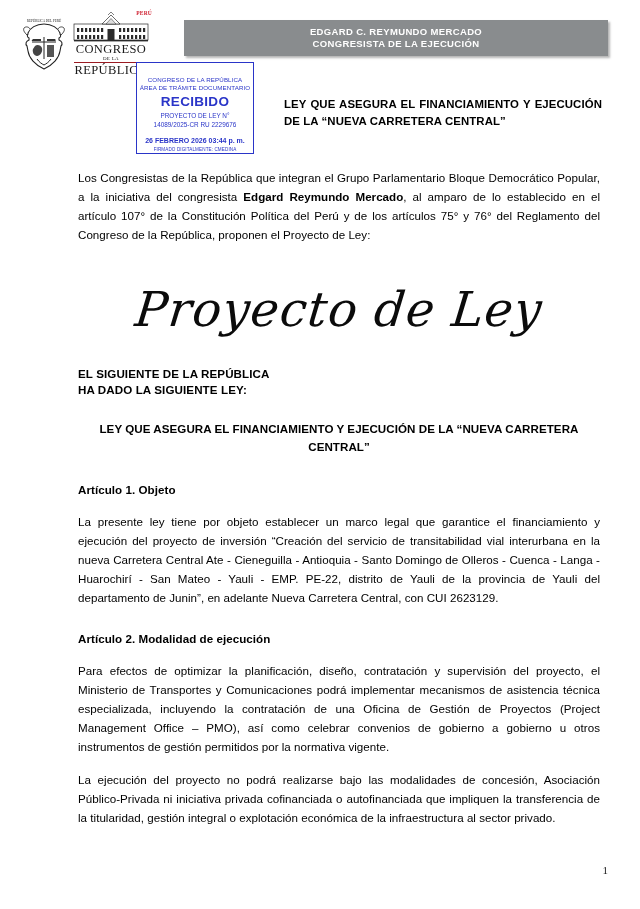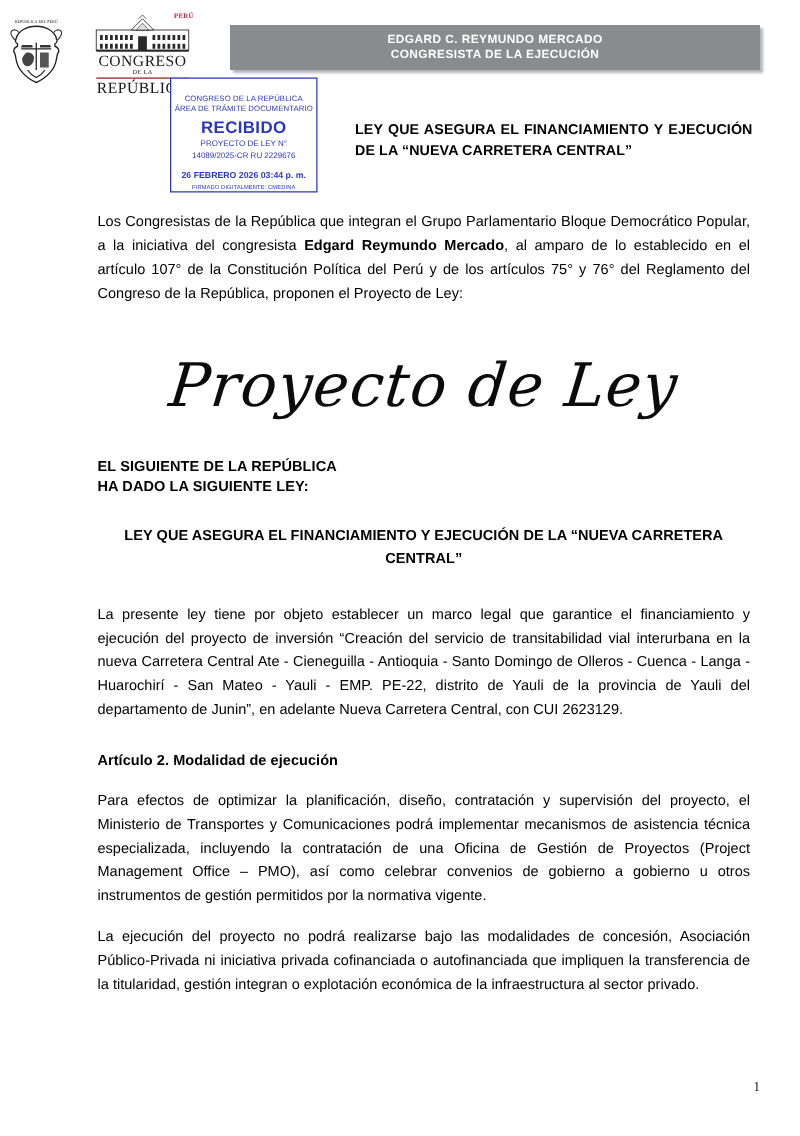--- a/index.html
+++ b/index.html
@@ -22,25 +22,25 @@
   .header {
     position: absolute;
     left: 0;
     top: 0;
     width: 640px;
     height: 160px;
   }
 
   .logo-block {
     position: absolute;
-    left: 6px;
+    left: 21px;
     top: 12px;
     display: flex;
-    align-items: center;
-    gap: 23px;
+    align-items: flex-end;
+    gap: 5px;
   }
 
   .escudo {
     width: 46px;
     height: 56px;
     position: relative;
   }
 
   .congreso-logo {
     width: 78px;
@@ -327,20 +327,21 @@
     <span class="script-text">Proyecto de Ley</span>
   </div>
 
   <div class="congreso-head">
     <div>EL SIGUIENTE DE LA REPÚBLICA</div>
     <div>HA DADO LA SIGUIENTE LEY:</div>
   </div>
 
   <div class="law-title-center">LEY QUE ASEGURA EL FINANCIAMIENTO Y EJECUCIÓN DE LA “NUEVA CARRETERA CENTRAL”</div>
 
+  <h2 class="art">Artículo 1. Objeto</h2>
   <p class="para">La presente ley tiene por objeto establecer un marco legal que garantice el financiamiento y ejecución del proyecto de inversión “Creación del servicio de transitabilidad vial interurbana en la nueva Carretera Central Ate - Cieneguilla - Antioquia - Santo Domingo de Olleros - Cuenca - Langa - Huarochirí - San Mateo - Yauli - EMP. PE-22, distrito de Yauli de la provincia de Yauli del departamento de Junin”, en adelante Nueva Carretera Central, con CUI 2623129.</p>
 
   <h2 class="art" style="margin-top:24px;">Artículo 2. Modalidad de ejecución</h2>
   <p class="para">Para efectos de optimizar la planificación, diseño, contratación y supervisión del proyecto, el Ministerio de Transportes y Comunicaciones podrá implementar mecanismos de asistencia técnica especializada, incluyendo la contratación de una Oficina de Gestión de Proyectos (Project Management Office – PMO), así como celebrar convenios de gobierno a gobierno u otros instrumentos de gestión permitidos por la normativa vigente.</p>
-  <p class="para">La ejecución del proyecto no podrá realizarse bajo las modalidades de concesión, Asociación Público-Privada ni iniciativa privada cofinanciada o autofinanciada que impliquen la transferencia de la titularidad, gestión integran o explotación económica de la infraestructura al sector privado.</p>
+  <p class="para">La ejecución del proyecto no podrá realizarse bajo las modalidades de concesión, Asociación Público-Privada ni iniciativa privada cofinanciada o autofinanciada que impliquen la transferencia de la titularidad, gestión integral o explotación económica de la infraestructura al sector privado.</p>
 </div>
 
 <div class="page-num">1</div>
 
 </body></html>

